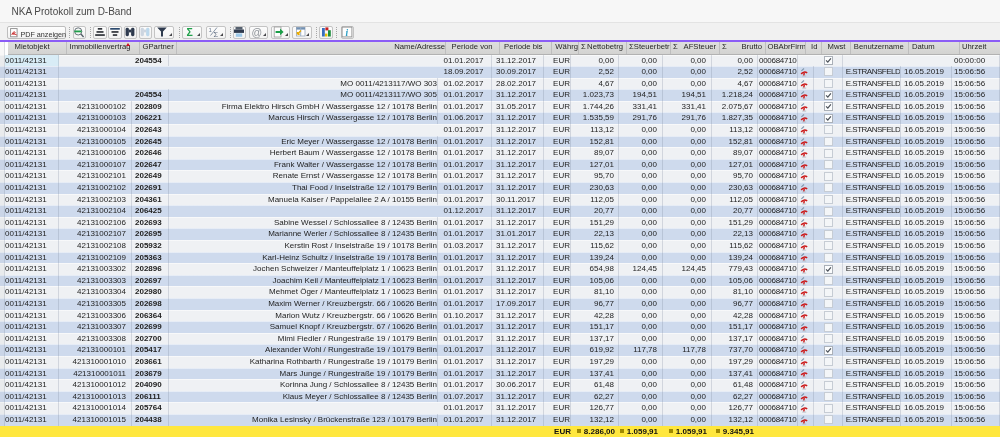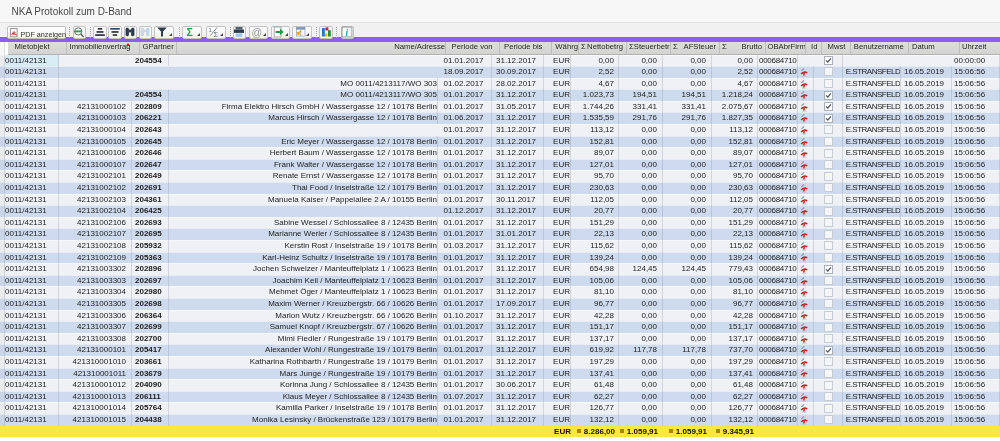--- a/index.html
+++ b/index.html
@@ -16,21 +16,21 @@
 .c10{left:663px;width:49px;text-align:right;padding-right:5px}
 .c11{left:712px;width:46px;text-align:right;padding-right:4px}
 .c12{left:758px;width:40px;text-align:left;padding-left:1px}
 .c13{left:798px;width:16px;text-align:left;padding-left:2px}
 .c14{left:814px;width:29px;text-align:left;padding-left:0px}
 .c15{left:843px;width:58px;text-align:left;padding-left:2.8px}
 .c16{left:901px;width:51px;text-align:left;padding-left:3px}
 .c17{left:952px;width:48px;text-align:left;padding-left:2px}
 .titlebar {position:absolute;left:0;top:0;width:1000px;height:23px;background:#f7f7f7;border-bottom:1px solid #e3e3e3}
 .titlebar span {position:absolute;left:11.5px;top:5.5px;font-size:10px;color:#494949}
-.toolbar {position:absolute;left:0;top:23px;width:1000px;height:19px;background:#f1f1f1;border-bottom:5px solid #8b5cf6}
+.toolbar {position:absolute;left:0;top:23px;width:1000px;height:19px;background:#f1f1f1;border-bottom:2px solid #8b5cf6}
 .tbtn {position:absolute;top:3px;height:12.5px;width:13.5px;background:linear-gradient(#fcfcfc,#f2f2f2);border:1px solid #c4c4c4;border-radius:2px}
 .combo {position:absolute;top:3px;height:12.5px;background:linear-gradient(#fcfcfc,#f2f2f2);border:1px solid #c4c4c4;border-radius:2px}
 .combo svg {position:absolute;top:50%;transform:translateY(-50%)}
 .combo s {position:absolute;right:1.5px;bottom:2px;width:0;height:0;border-left:3.5px solid transparent;border-bottom:3.5px solid #46464a}
 .tbtn svg {position:absolute;left:50%;top:50%;transform:translate(-50%,-50%)}
 .pdfbtn {z-index:2}
 .tsep {position:absolute;top:4px;height:11px;width:0;border-left:1px dotted #a8a8a8}
 .pdfbtn {position:absolute;left:7px;top:3px;width:58.5px;white-space:nowrap;height:13px;background:linear-gradient(#fefefe,#f1f1f1);border:1px solid #bdbdbd;border-radius:2px;font-size:8px;color:#333;text-align:left}
 .pdfbtn b {position:absolute;left:12.5px;top:2.5px;font-weight:normal}
 .grid {position:absolute;left:0;top:42.0px;width:1000px;height:396.10px}
@@ -970,21 +970,20 @@
             <rect x="0.5" y="0.5" width="8" height="8" fill="#f4f6f8" stroke="#c6ccd4"></rect>
           </svg></i>
         <i class="c15">E.STRANSFELD</i>
         <i class="c16">16.05.2019</i>
         <i class="c17">15:06:56</i>
       </div>
 <div class="row lt" style="top:360.32px">
         <i class="c1">0011/42131</i>
         <i class="c2">421310001014</i>
         <i class="c3">205764</i>
-        <i class="c4">Kamilla Parker / Inselstraße 19 / 10178 Berlin</i>
         <i class="c5">01.01.2017</i>
         <i class="c6">31.12.2017</i>
         <i class="c7">EUR</i>
         <i class="c8">126,77</i>
         <i class="c9">0,00</i>
         <i class="c10">0,00</i>
         <i class="c11">126,77</i>
         <i class="c12">000684710</i>
         <i class="c13"><svg class="pdfi" width="9" height="10" viewBox="0 0 9 10">
             <path d="M1.4 3.9 L4.0 1.5" fill="none" stroke="#8096ac" stroke-width="1.1"></path>

